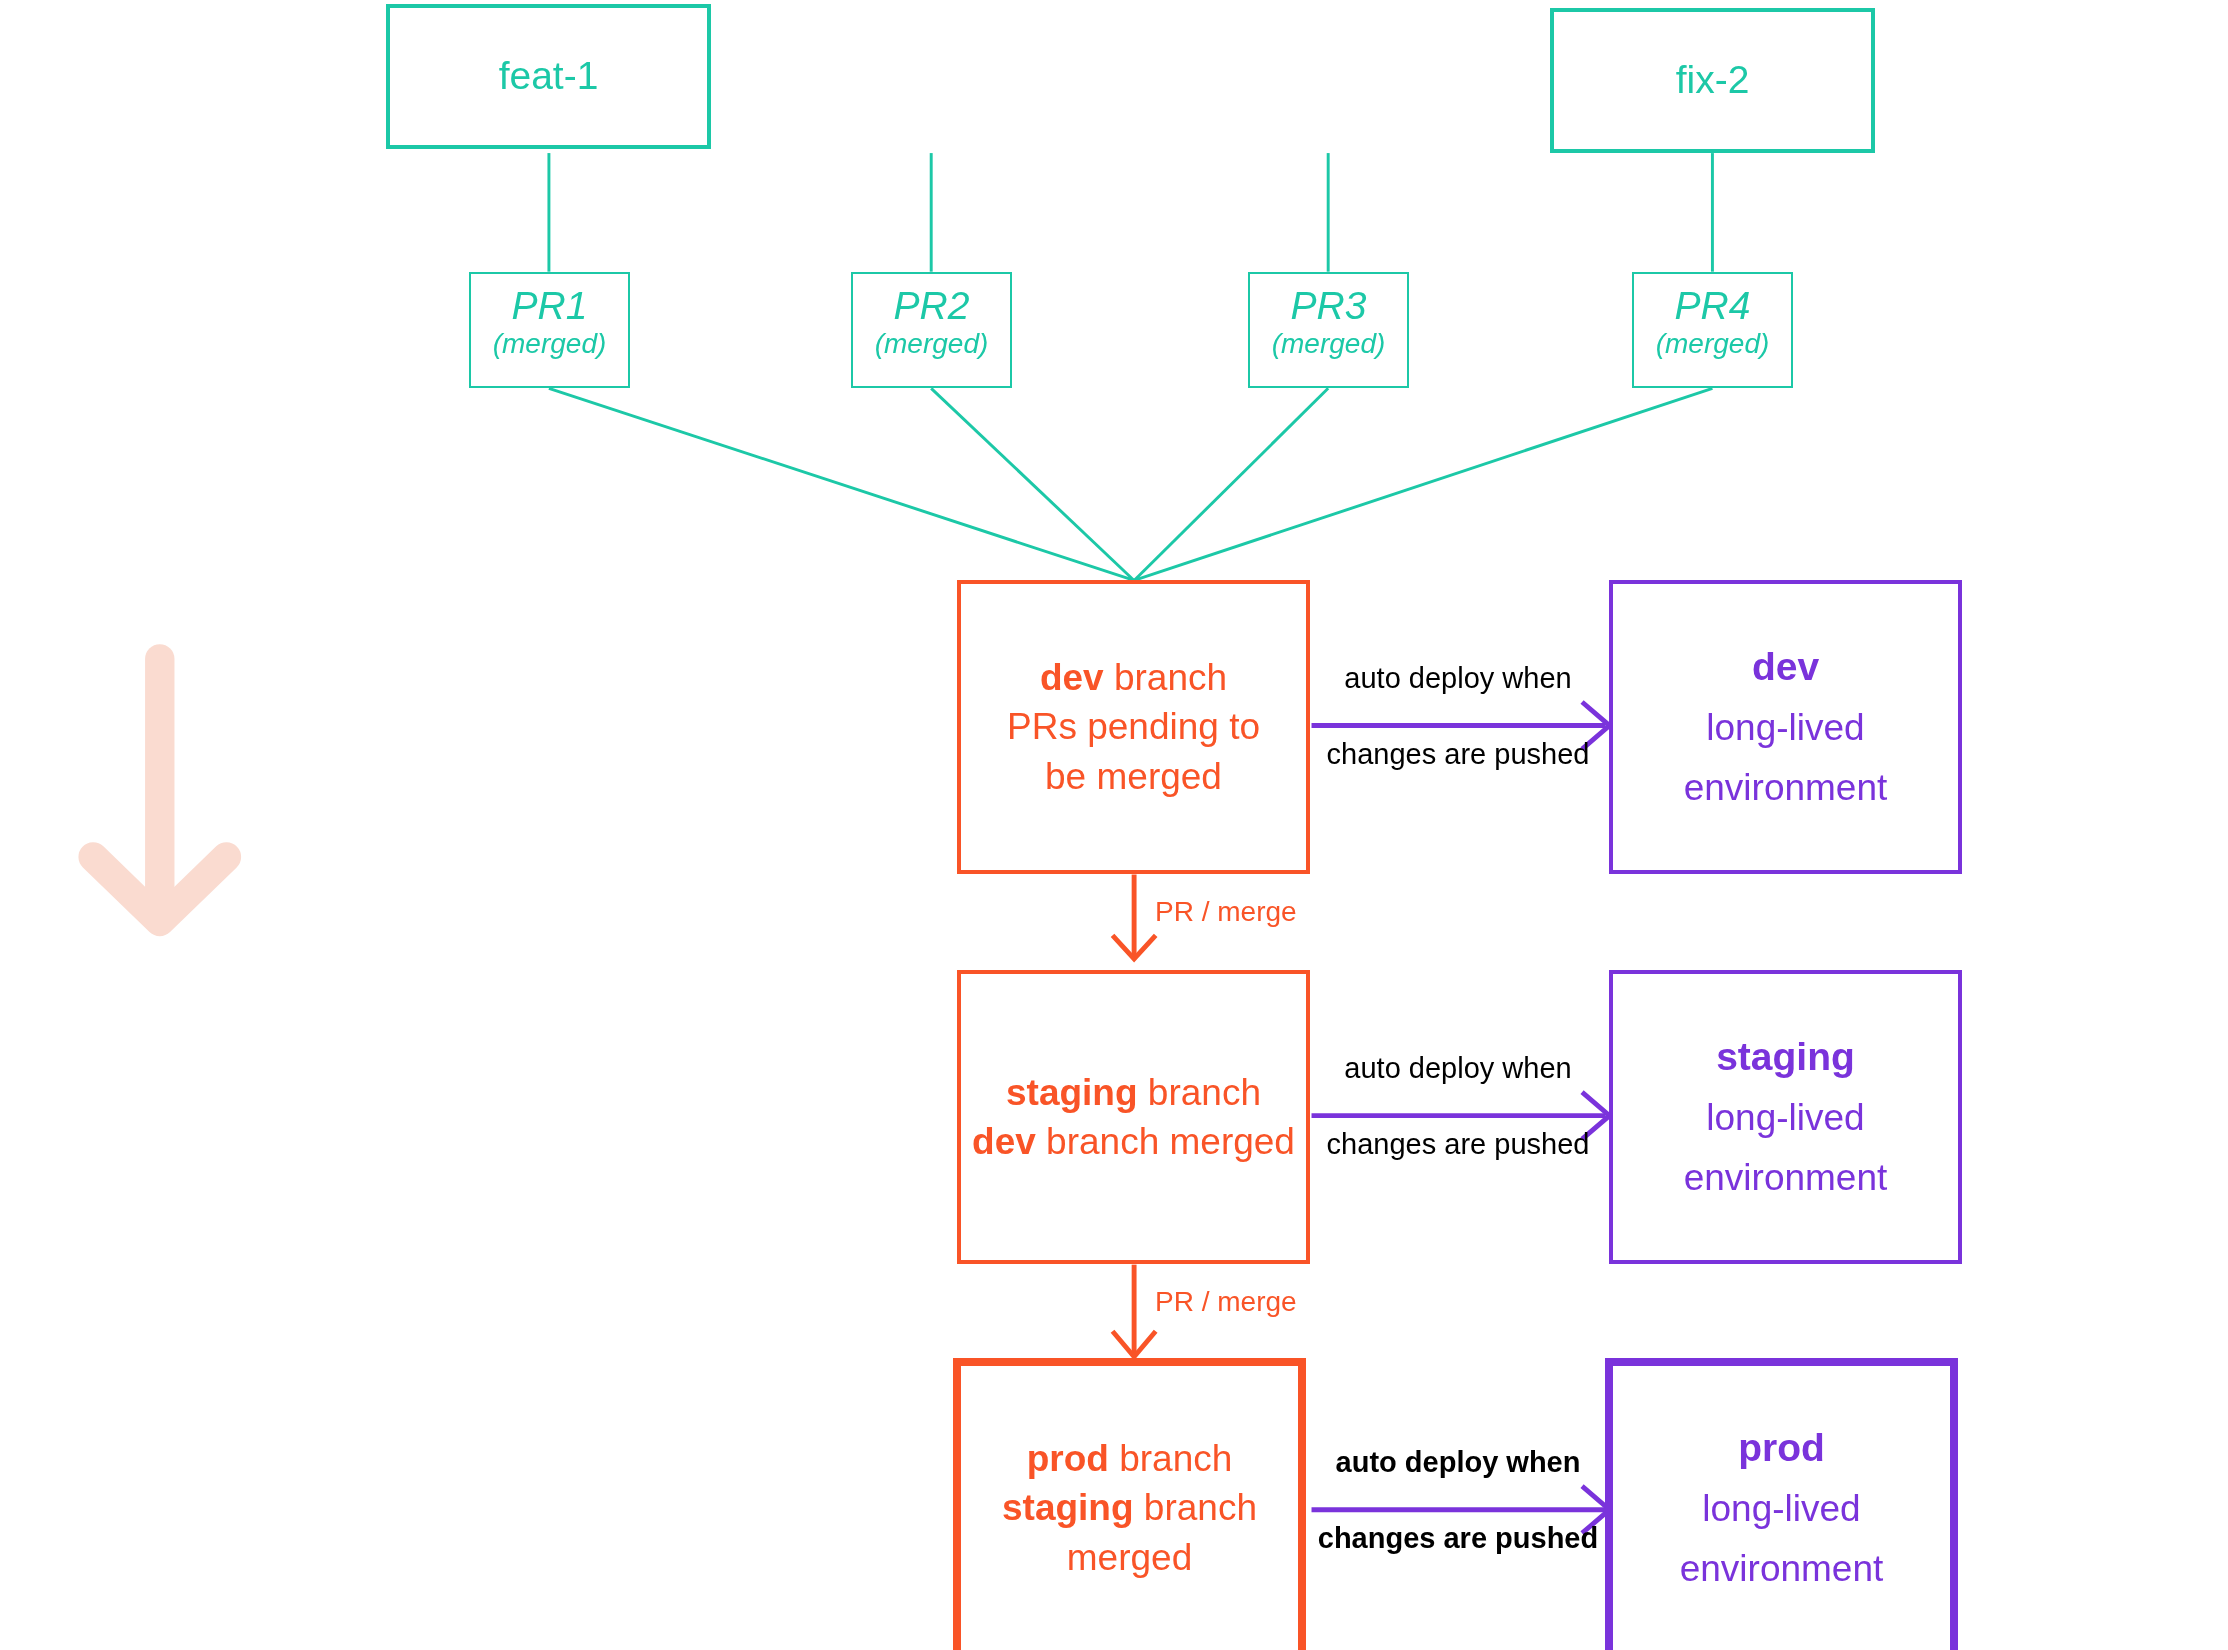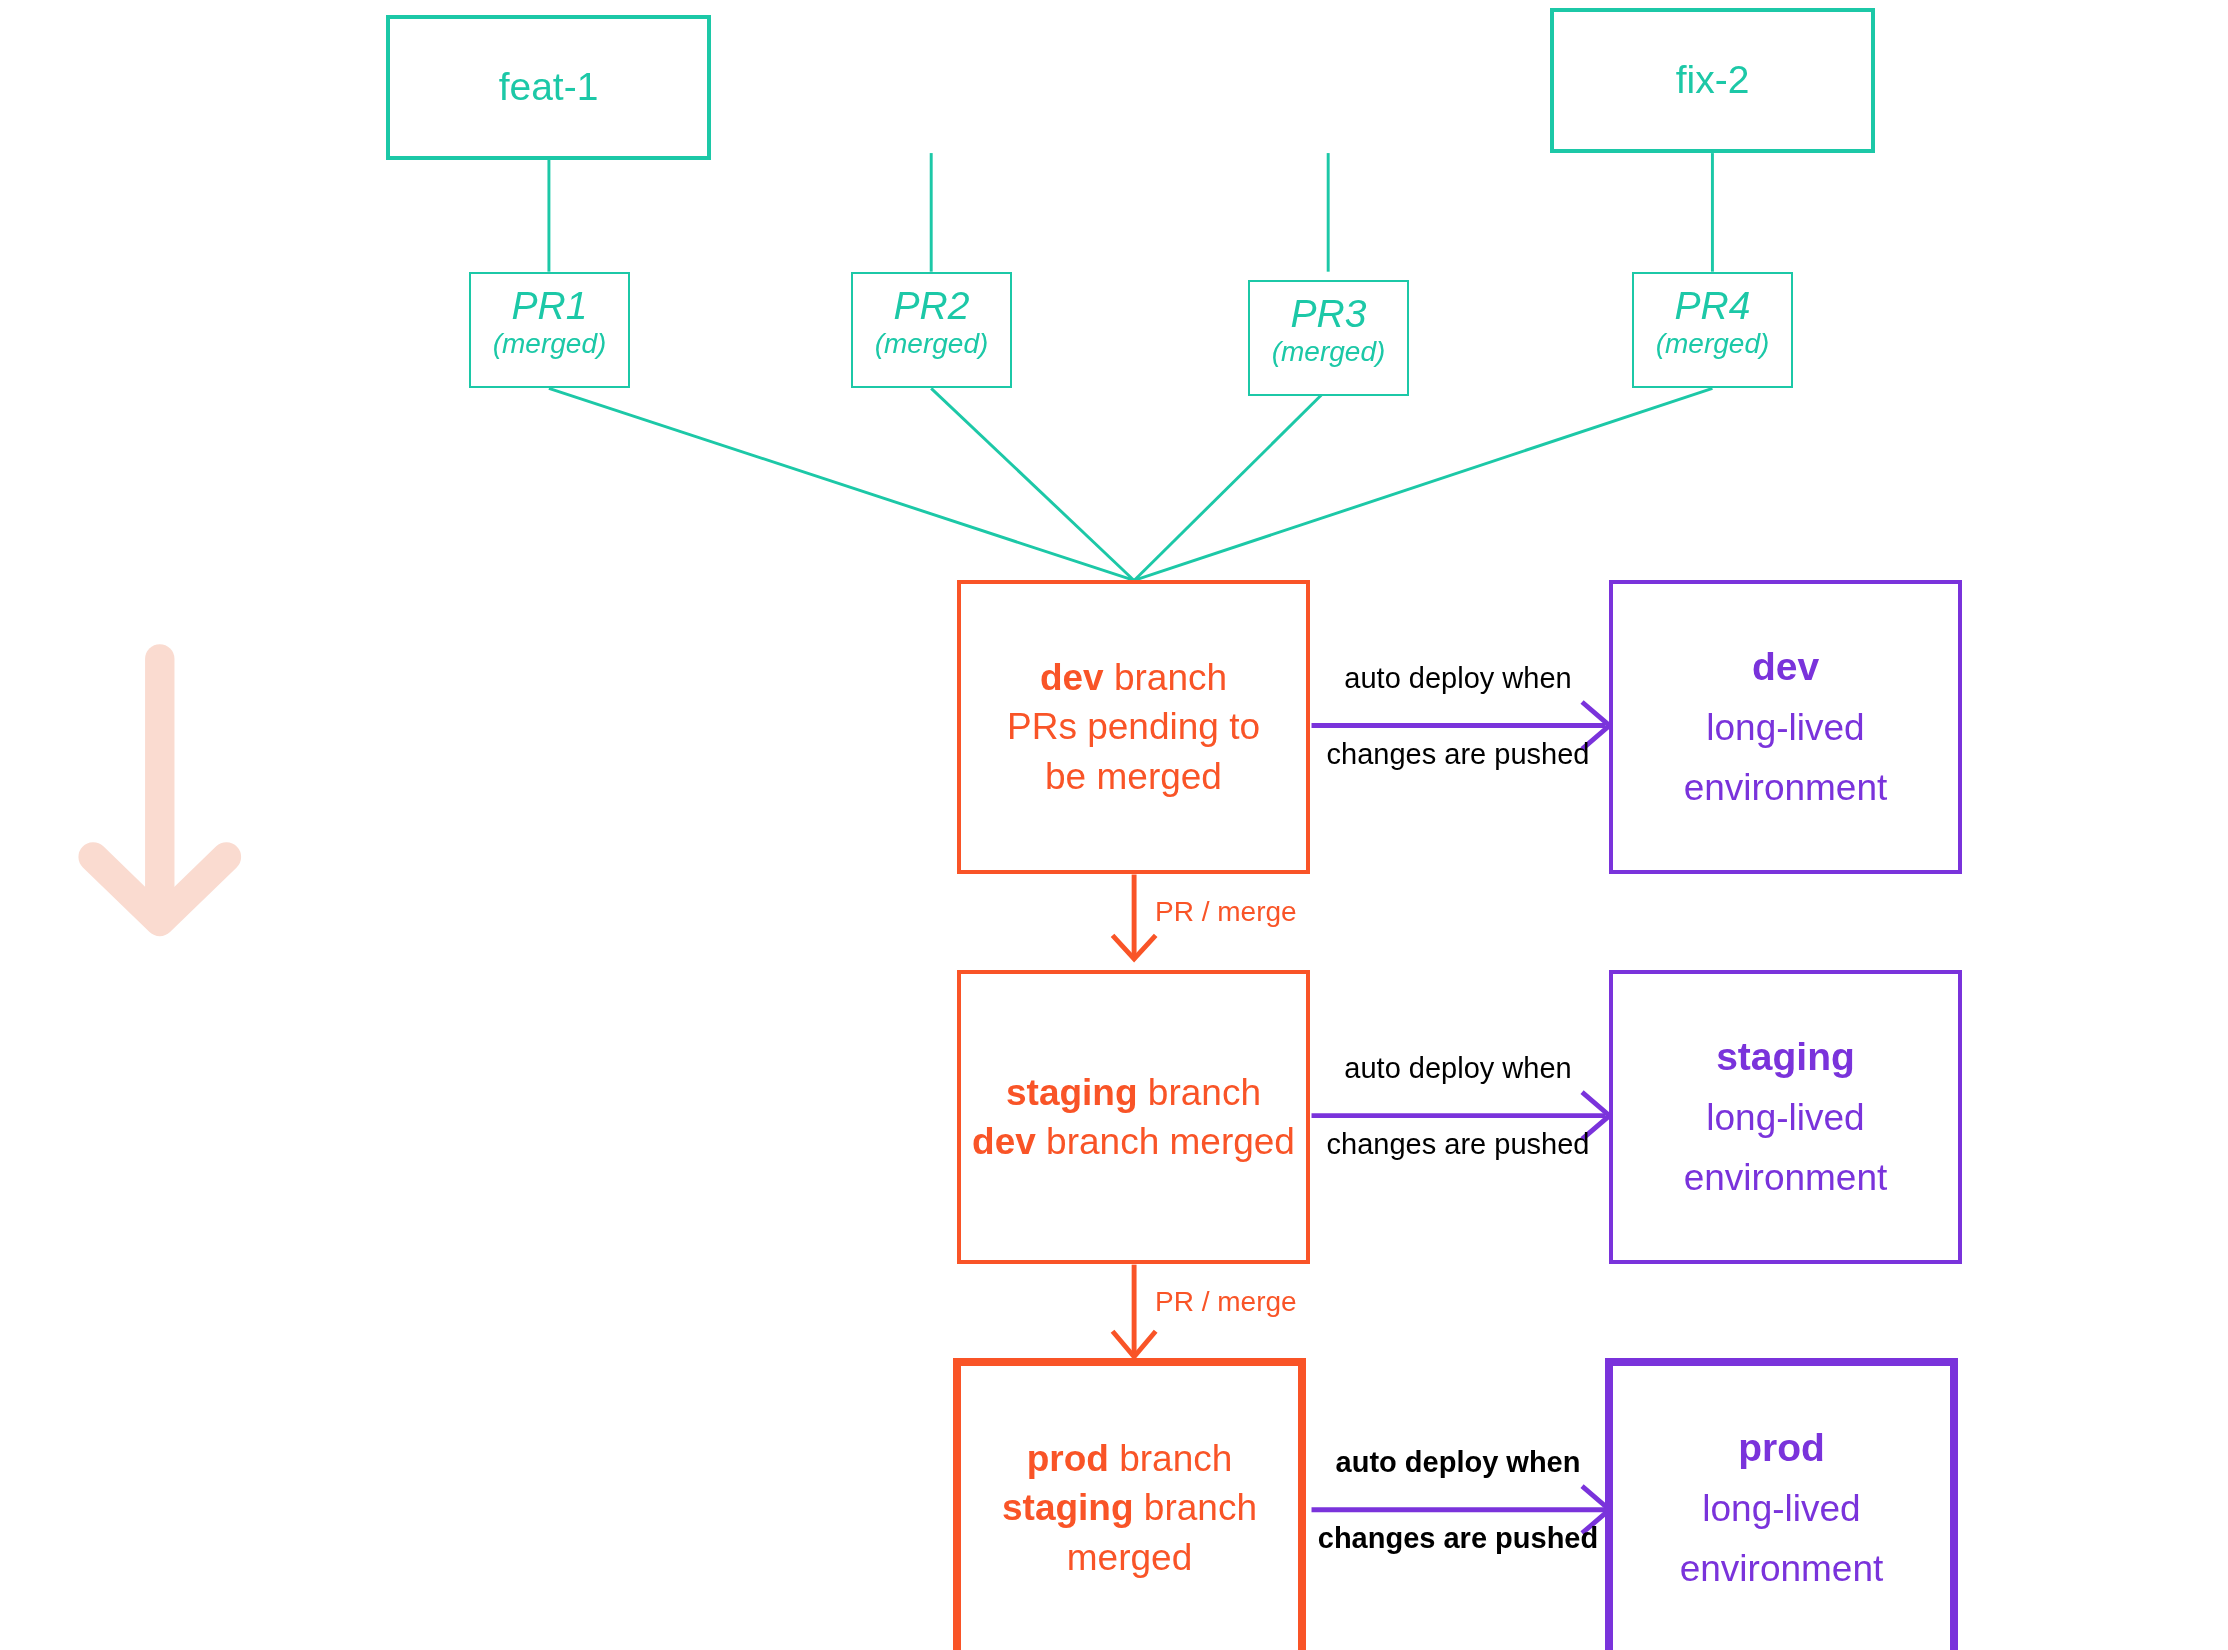--- a/index.html
+++ b/index.html
@@ -183,36 +183,36 @@
       <line x1="1338" y1="1138" x2="1638" y2="1138" stroke="#7a33db" stroke-width="5"></line>
       <path d="M 1614 1114 L 1642 1138 L 1614 1162" stroke="#7a33db" stroke-width="5" fill="none"></path>
     </g>
 
     <g>
       <line x1="1338" y1="1540" x2="1638" y2="1540" stroke="#7a33db" stroke-width="5"></line>
       <path d="M 1614 1516 L 1642 1540 L 1614 1564" stroke="#7a33db" stroke-width="5" fill="none"></path>
     </g>
   </svg>
 
-  <div class="node feat-box" style="left:386px; top:15px;">
+  <div class="node feat-box" style="left:386px; top:4px;">
     <div class="title">feat-1</div>
   </div>
   <div class="node feat-box" style="left:1550px; top:7.8px;">
     <div class="title">fix-2</div>
   </div>
 
   <div class="node pr-box" style="left:469px; top:272px;">
     <div class="pr-title">PR1</div>
     <div class="pr-sub">(merged)</div>
   </div>
   <div class="node pr-box" style="left:851px; top:272px;">
     <div class="pr-title">PR2</div>
     <div class="pr-sub">(merged)</div>
   </div>
-  <div class="node pr-box" style="left:1248px; top:280px;">
+  <div class="node pr-box" style="left:1248px; top:272px;">
     <div class="pr-title">PR3</div>
     <div class="pr-sub">(merged)</div>
   </div>
   <div class="node pr-box" style="left:1632px; top:272px;">
     <div class="pr-title">PR4</div>
     <div class="pr-sub">(merged)</div>
   </div>
 
   <div class="node branch-box" style="left:957px; top:580px;">
     <div class="line">

